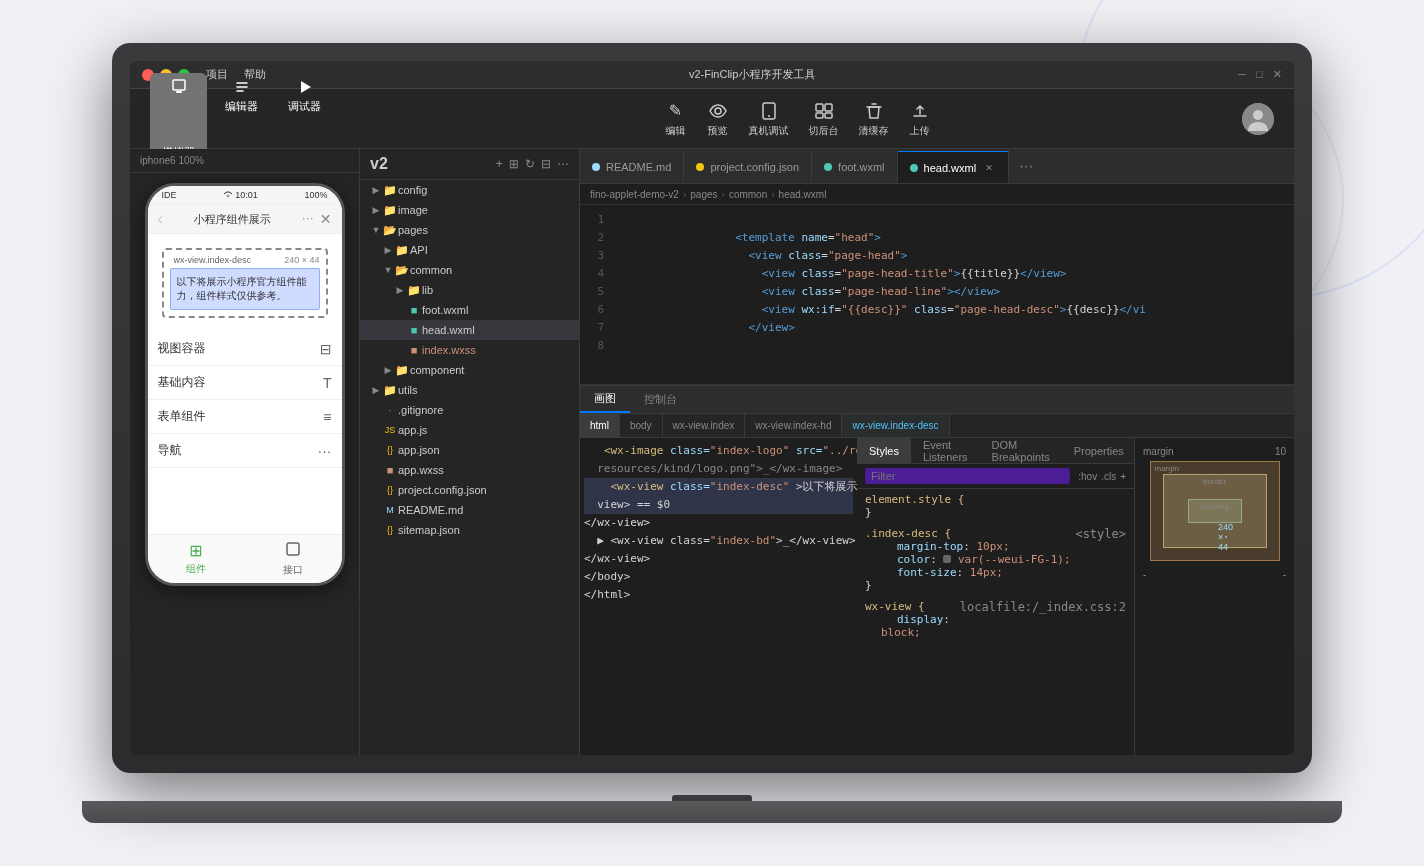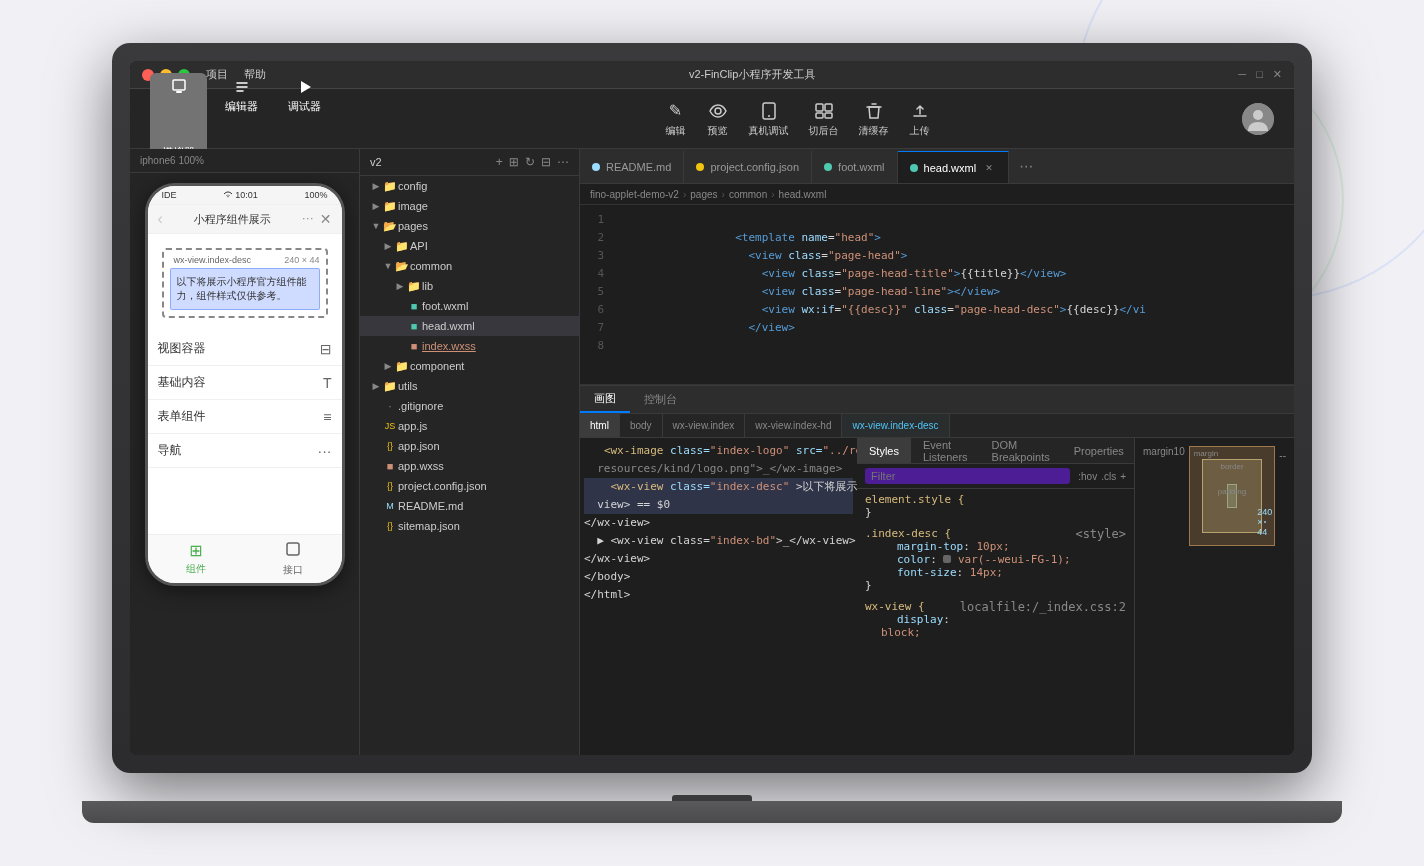--- a/index.html
+++ b/index.html
@@ -309,23 +309,23 @@
       overflow-y: auto;
     }
     .file-tree-header {
       padding: 6px 10px;
       display: flex;
       align-items: center;
       justify-content: space-between;
       border-bottom: 1px solid #3a3a3a;
     }
     .file-tree-title {
-      font-size: 11px;
+      font-size: 16px;
       color: #ccc;
-      font-weight: normal;
+      font-weight: bold;
     }
     .file-tree-actions {
       display: flex;
       gap: 6px;
       font-size: 12px;
       color: #888;
     }
     .tree-item {
       display: flex;
       align-items: center;
@@ -602,20 +602,21 @@
     .style-val { color: #ce9178; }
     .style-colon { color: #d4d4d4; }
 
     
     .box-model {
       width: 160px;
       flex-shrink: 0;
       border-left: 1px solid #3a3a3a;
       padding: 8px;
       display: flex;
+      flex-direction: column;
       gap: 4px;
     }
     .box-model-title {
       font-size: 10px;
       color: #888;
       display: flex;
       justify-content: space-between;
     }
     .box-visual {
       position: relative;
@@ -930,21 +931,21 @@
 
             <div class="tree-item indent-3 active">
               <span class="tree-arrow"> </span>
               <span class="tree-item-icon" style="color:#4ec9b0;">■</span>
               <span>head.wxml</span>
             </div>
 
             <div class="tree-item indent-3">
               <span class="tree-arrow"> </span>
               <span class="tree-item-icon" style="color:#ce9178;">■</span>
-              <span style="color:#ce9178;text-decoration:underline;">index.wxss</span>
+              <span style="color:#ce9178;">index.wxss</span>
             </div>
 
             <div class="tree-item indent-2">
               <span class="tree-arrow">▶</span>
               <span class="tree-item-icon folder-icon">📁</span>
               <span>component</span>
             </div>
 
             <div class="tree-item indent-1">
               <span class="tree-arrow">▶</span>

